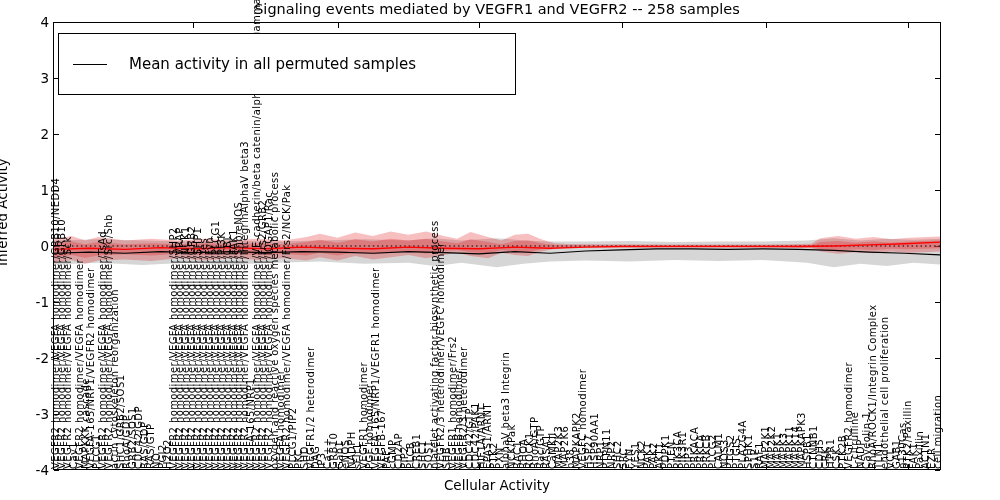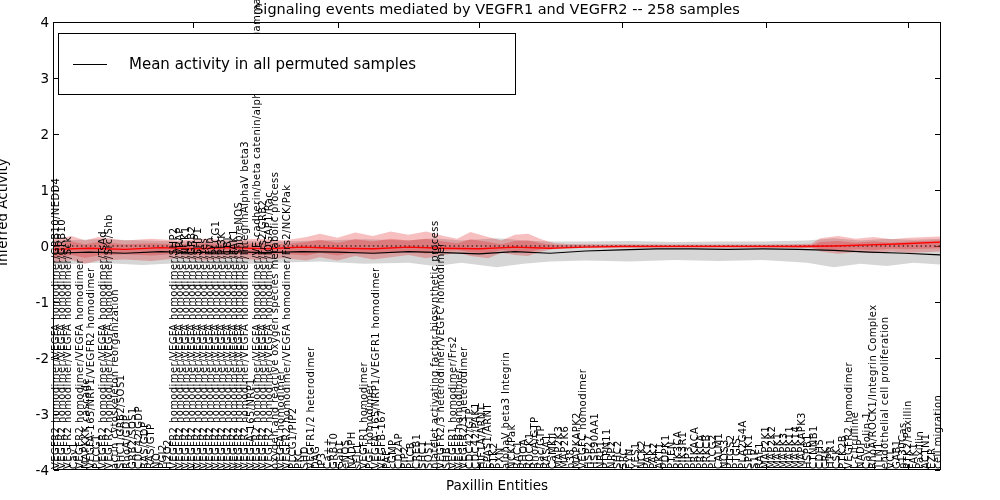--- a/index.html
+++ b/index.html
@@ -27,21 +27,21 @@
   .legend-line{width:34px;height:0;border-top:1.4px solid #000;margin-left:14px;margin-right:22px;}
   .legend-text{font-size:15px;color:#000;white-space:nowrap;}
 </style>
 </head>
 <body>
 
 <div id="figure">
   <div id="title">Signaling events mediated by VEGFR1 and VEGFR2 -- 258 samples</div>
 
   <div id="ylabel">Inferred Activity</div>
-  <div id="xlabel">Paxillin Entities</div>
+  <div id="xlabel">Cellular Activity</div>
 
   <div id="yticks">
       <div class="ytick-label" style="top: 15px;">4</div>
       <div class="ytick-label" style="top: 71px;">3</div>
       <div class="ytick-label" style="top: 127px;">2</div>
       <div class="ytick-label" style="top: 183px;">1</div>
       <div class="ytick-label" style="top: 239px;">0</div>
       <div class="ytick-label" style="top: 295px;">-1</div>
       <div class="ytick-label" style="top: 351px;">-2</div>
       <div class="ytick-label" style="top: 407px;">-3</div>

